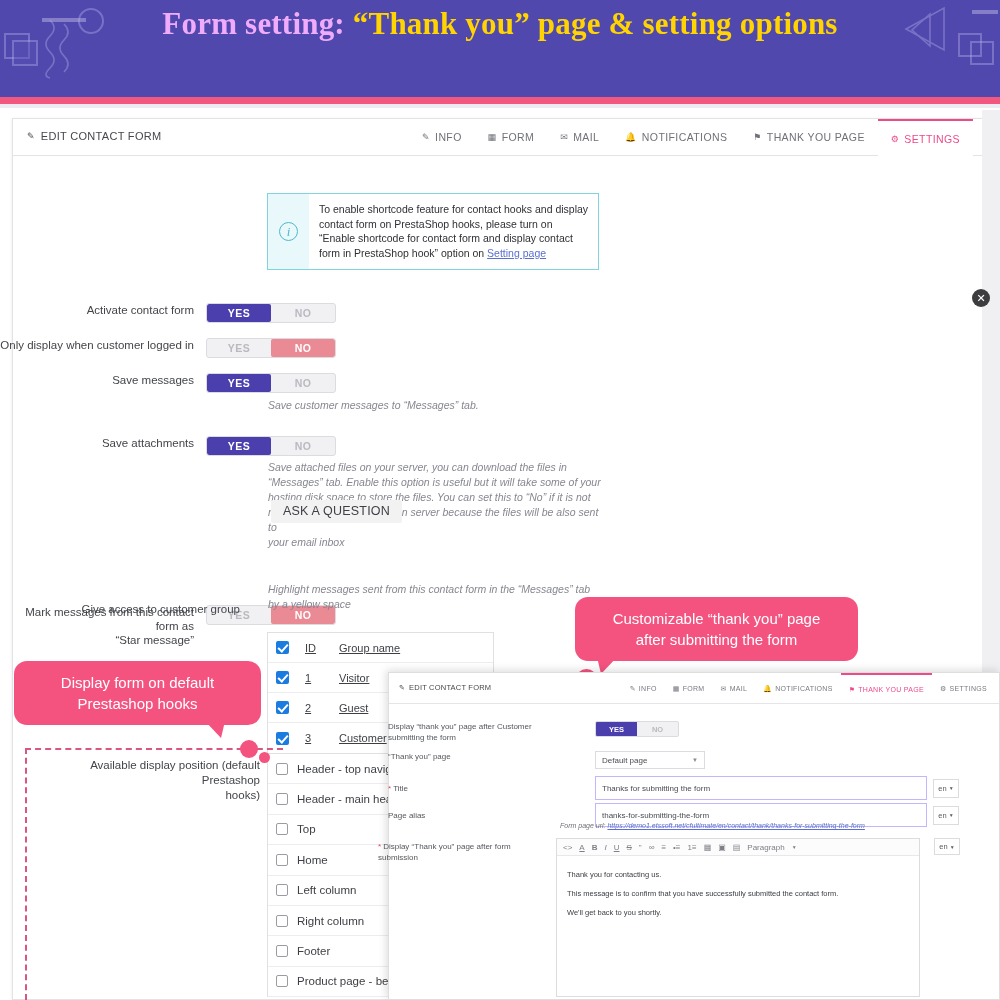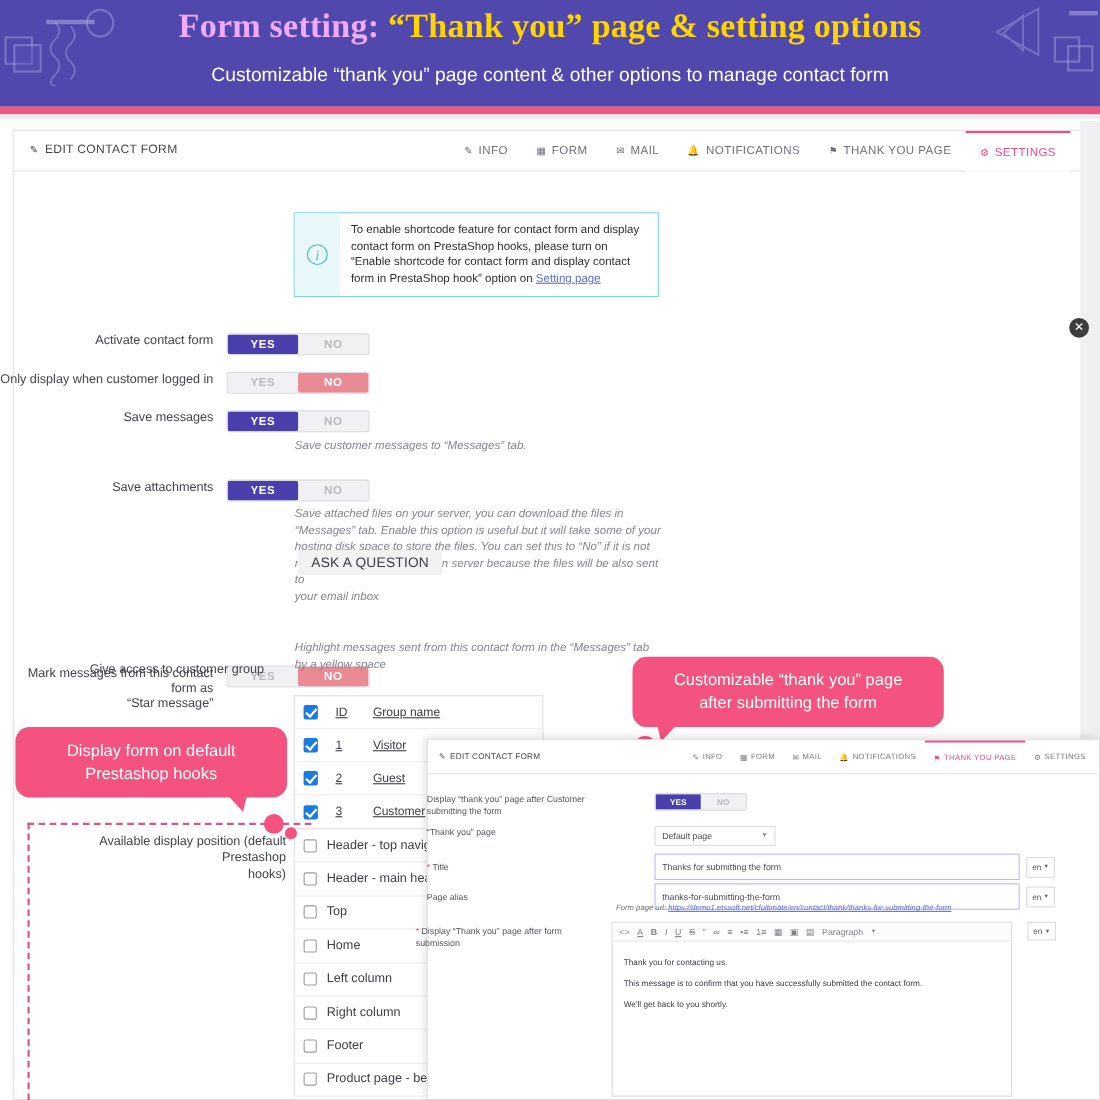--- a/index.html
+++ b/index.html
@@ -360,21 +360,20 @@
     <path d="M44 2 L44 44 L6 23 Z" stroke="#b2abe6" stroke-width="1.6" fill="none"></path>
     <path d="M30 8 L30 40 L12 24 Z" stroke="#b2abe6" stroke-width="1.6" fill="none"></path>
   </svg>
   <div class="deco d-bar" style="left:972px;top:10px;width:26px;height:4px;"></div>
   <div class="deco d-sq" style="left:958px;top:33px;width:24px;height:24px;"></div>
   <div class="deco d-sq" style="left:970px;top:41px;width:24px;height:24px;"></div>
 
   <div class="banner-title">
     <span class="t-pink">Form setting: </span><span class="t-gold">“Thank you” page &amp; setting options</span>
   </div>
-  <div class="banner-sub">Customizable “thank you” page content &amp; other options to manage contact form</div>
 </div>
 <div class="banner-stripe"></div>
 <div class="banner-stripe2"></div>
 
 <div class="card">
   <div class="card-tabbar">
     <div class="edit-title">
       <span class="ico">✎</span>
       <span>EDIT CONTACT FORM</span>
     </div>
@@ -405,21 +404,21 @@
       </div>
     </div>
   </div>
 </div>
 
 <div class="infobox">
   <div class="infobox-icon">
     <div class="circ-i">i</div>
   </div>
   <div class="infobox-text">
-    <span>To enable shortcode feature for contact form and display</span><br>
+    <span>To enable shortcode feature for contact hooks and display</span><br>
     <span>contact form on PrestaShop hooks, please turn on</span><br>
     <span>“Enable shortcode for contact form and display contact</span><br>
     <span>form in PrestaShop hook” option on </span><a href="#">Setting page</a>
   </div>
 </div>
 
 <div class="frow" style="left:0px;top:303px;">
   <div class="flabel">Activate contact form</div>
   <div class="toggle">
     <span class="on-yes">YES</span>

